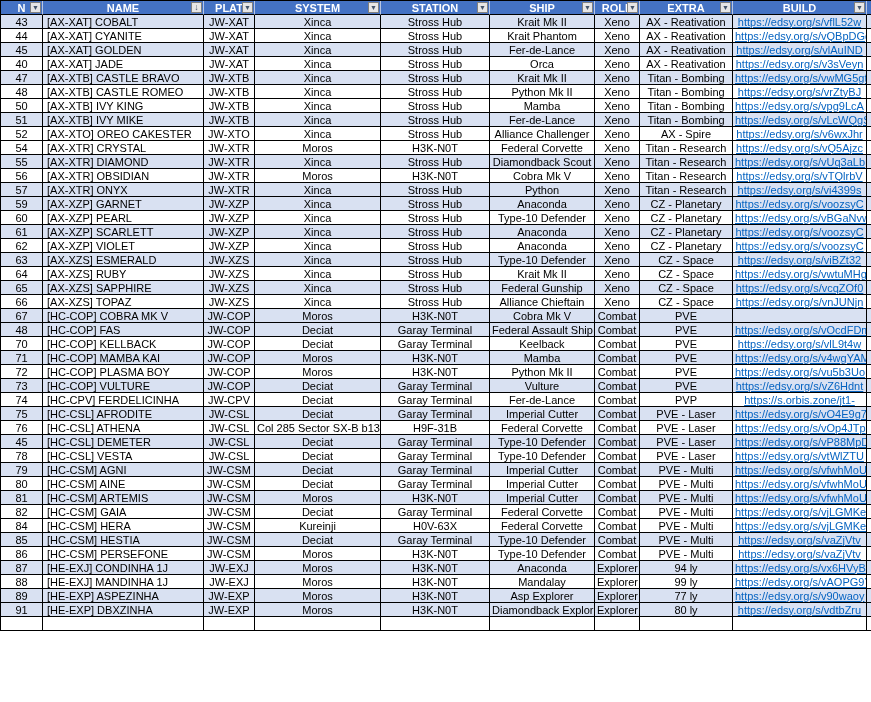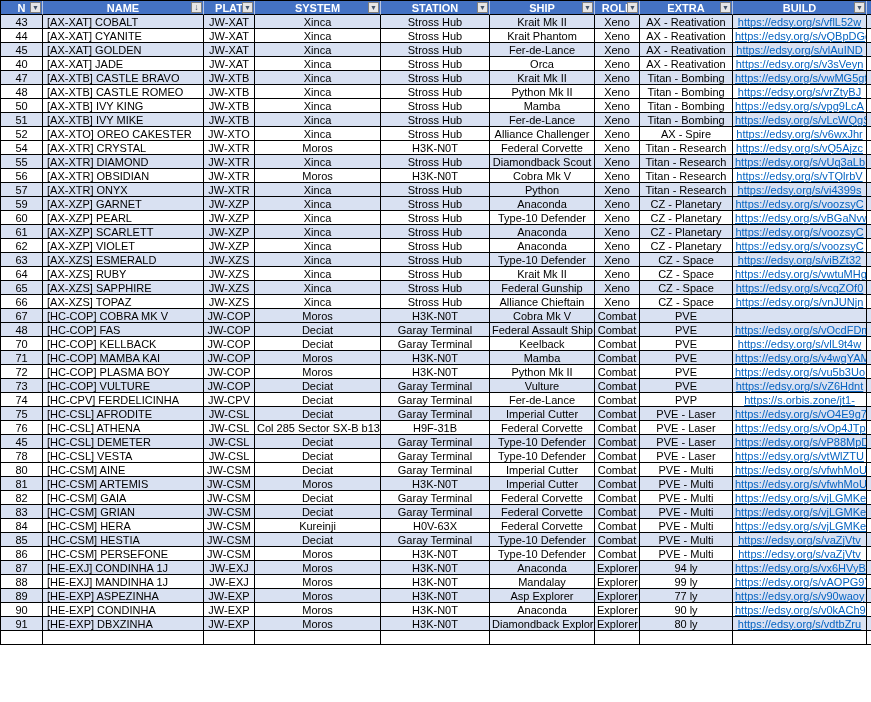--- a/index.html
+++ b/index.html
@@ -449,20 +449,32 @@
         <td class="name">[HC-CSL] VESTA</td>
         <td class="plat">JW-CSL</td>
         <td class="system">Deciat</td>
         <td class="station">Garay Terminal</td>
         <td class="ship">Type-10 Defender</td>
         <td class="role">Combat</td>
         <td class="extra">PVE - Laser</td>
         <td class="build"><a href="#">https://edsy.org/s/vtWlZTU</a></td>
         <td class="spacer"></td>
       </tr>
+      <tr class="striped">
+        <td class="n">79</td>
+        <td class="name">[HC-CSM] AGNI</td>
+        <td class="plat">JW-CSM</td>
+        <td class="system">Deciat</td>
+        <td class="station">Garay Terminal</td>
+        <td class="ship">Imperial Cutter</td>
+        <td class="role">Combat</td>
+        <td class="extra">PVE - Multi</td>
+        <td class="build"><a href="#">https://edsy.org/s/vfwhMoU</a></td>
+        <td class="spacer"></td>
+      </tr>
       <tr>
         <td class="n">80</td>
         <td class="name">[HC-CSM] AINE</td>
         <td class="plat">JW-CSM</td>
         <td class="system">Deciat</td>
         <td class="station">Garay Terminal</td>
         <td class="ship">Imperial Cutter</td>
         <td class="role">Combat</td>
         <td class="extra">PVE - Multi</td>
         <td class="build"><a href="#">https://edsy.org/s/vfwhMoU</a></td>
@@ -476,32 +488,20 @@
         <td class="station">H3K-N0T</td>
         <td class="ship">Imperial Cutter</td>
         <td class="role">Combat</td>
         <td class="extra">PVE - Multi</td>
         <td class="build"><a href="#">https://edsy.org/s/vfwhMoU</a></td>
         <td class="spacer"></td>
       </tr>
       <tr>
         <td class="n">82</td>
         <td class="name">[HC-CSM] GAIA</td>
-        <td class="plat">JW-CSM</td>
-        <td class="system">Deciat</td>
-        <td class="station">Garay Terminal</td>
-        <td class="ship">Federal Corvette</td>
-        <td class="role">Combat</td>
-        <td class="extra">PVE - Multi</td>
-        <td class="build"><a href="#">https://edsy.org/s/vjLGMKe</a></td>
-        <td class="spacer"></td>
-      </tr>
-      <tr class="striped">
-        <td class="n">83</td>
-        <td class="name">[HC-CSM] GRIAN</td>
         <td class="plat">JW-CSM</td>
         <td class="system">Deciat</td>
         <td class="station">Garay Terminal</td>
         <td class="ship">Federal Corvette</td>
         <td class="role">Combat</td>
         <td class="extra">PVE - Multi</td>
         <td class="build"><a href="#">https://edsy.org/s/vjLGMKe</a></td>
         <td class="spacer"></td>
       </tr>
       <tr>
@@ -567,32 +567,20 @@
       <tr class="striped">
         <td class="n">89</td>
         <td class="name">[HE-EXP] ASPEZINHA</td>
         <td class="plat">JW-EXP</td>
         <td class="system">Moros</td>
         <td class="station">H3K-N0T</td>
         <td class="ship">Asp Explorer</td>
         <td class="role">Explorer</td>
         <td class="extra">77 ly</td>
         <td class="build"><a href="#">https://edsy.org/s/v90waoy</a></td>
-        <td class="spacer"></td>
-      </tr>
-      <tr>
-        <td class="n">90</td>
-        <td class="name">[HE-EXP] CONDINHA</td>
-        <td class="plat">JW-EXP</td>
-        <td class="system">Moros</td>
-        <td class="station">H3K-N0T</td>
-        <td class="ship">Anaconda</td>
-        <td class="role">Explorer</td>
-        <td class="extra">90 ly</td>
-        <td class="build"><a href="#">https://edsy.org/s/v0kACh9</a></td>
         <td class="spacer"></td>
       </tr>
       <tr class="striped">
         <td class="n">91</td>
         <td class="name">[HE-EXP] DBXZINHA</td>
         <td class="plat">JW-EXP</td>
         <td class="system">Moros</td>
         <td class="station">H3K-N0T</td>
         <td class="ship">Diamondback Explorer</td>
         <td class="role">Explorer</td>

